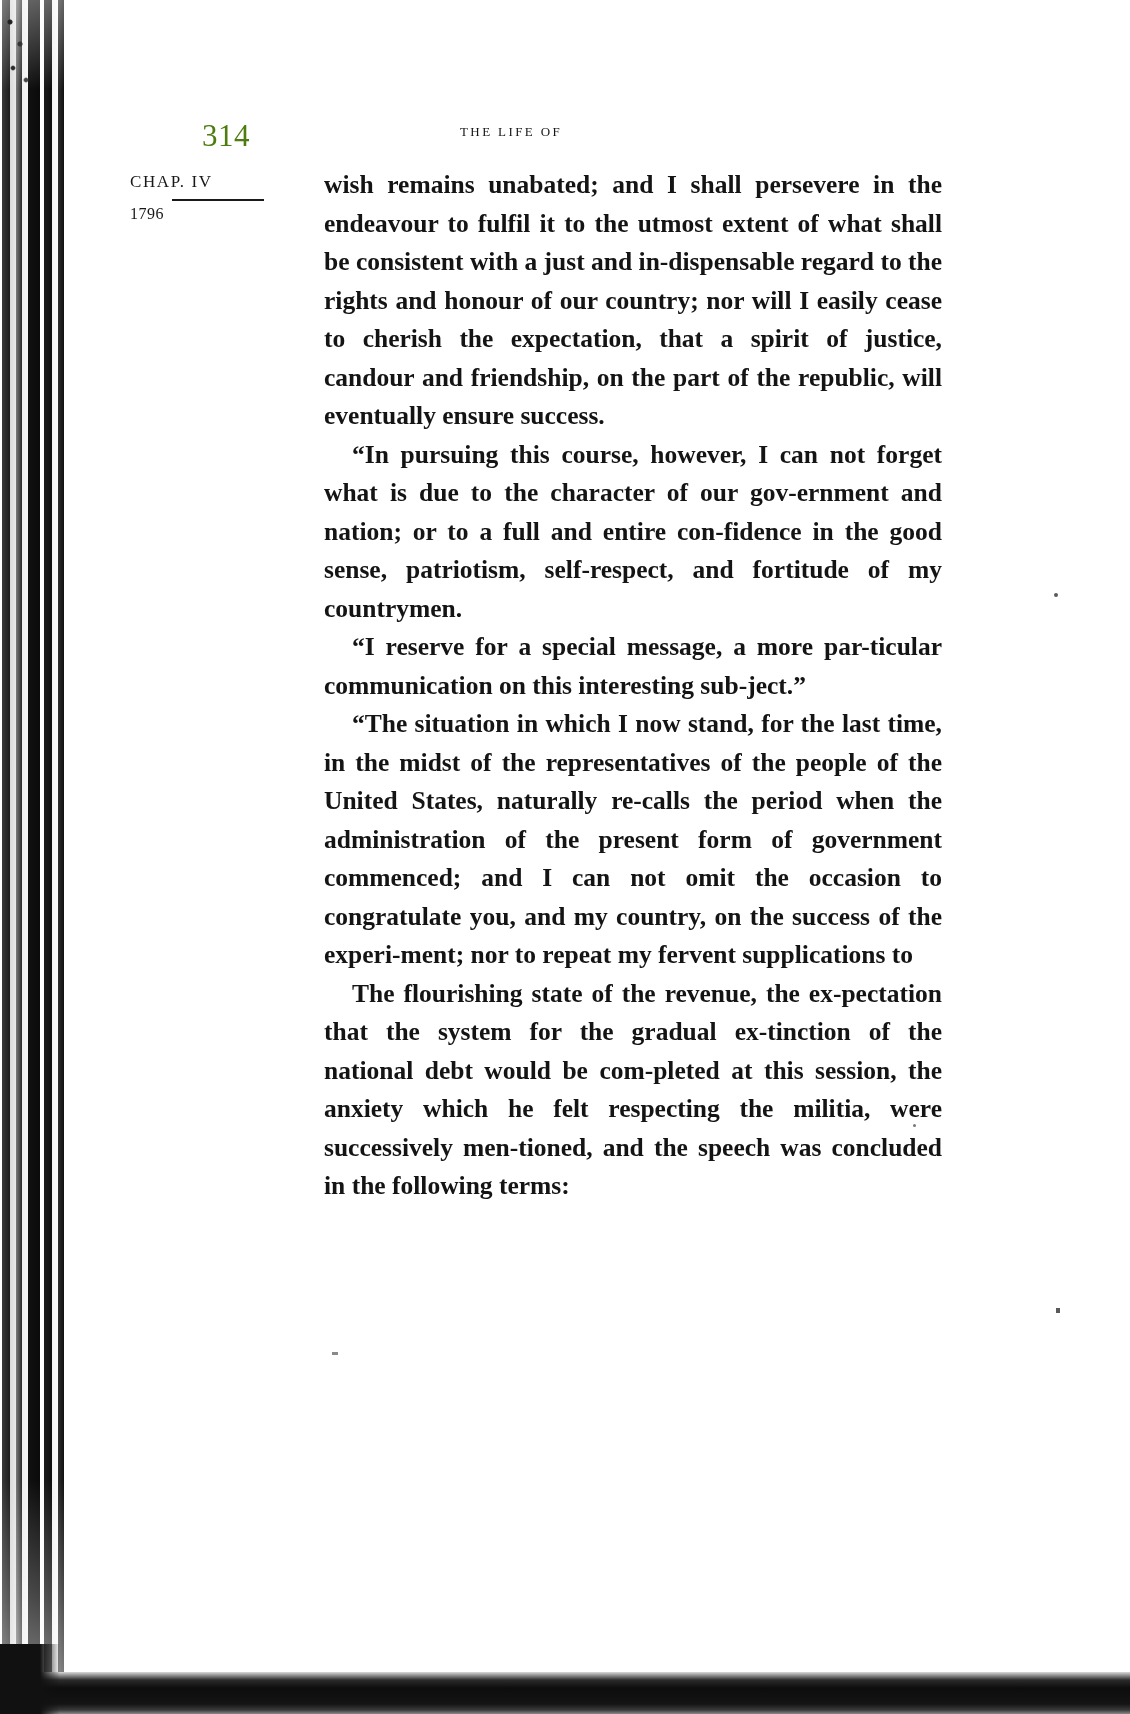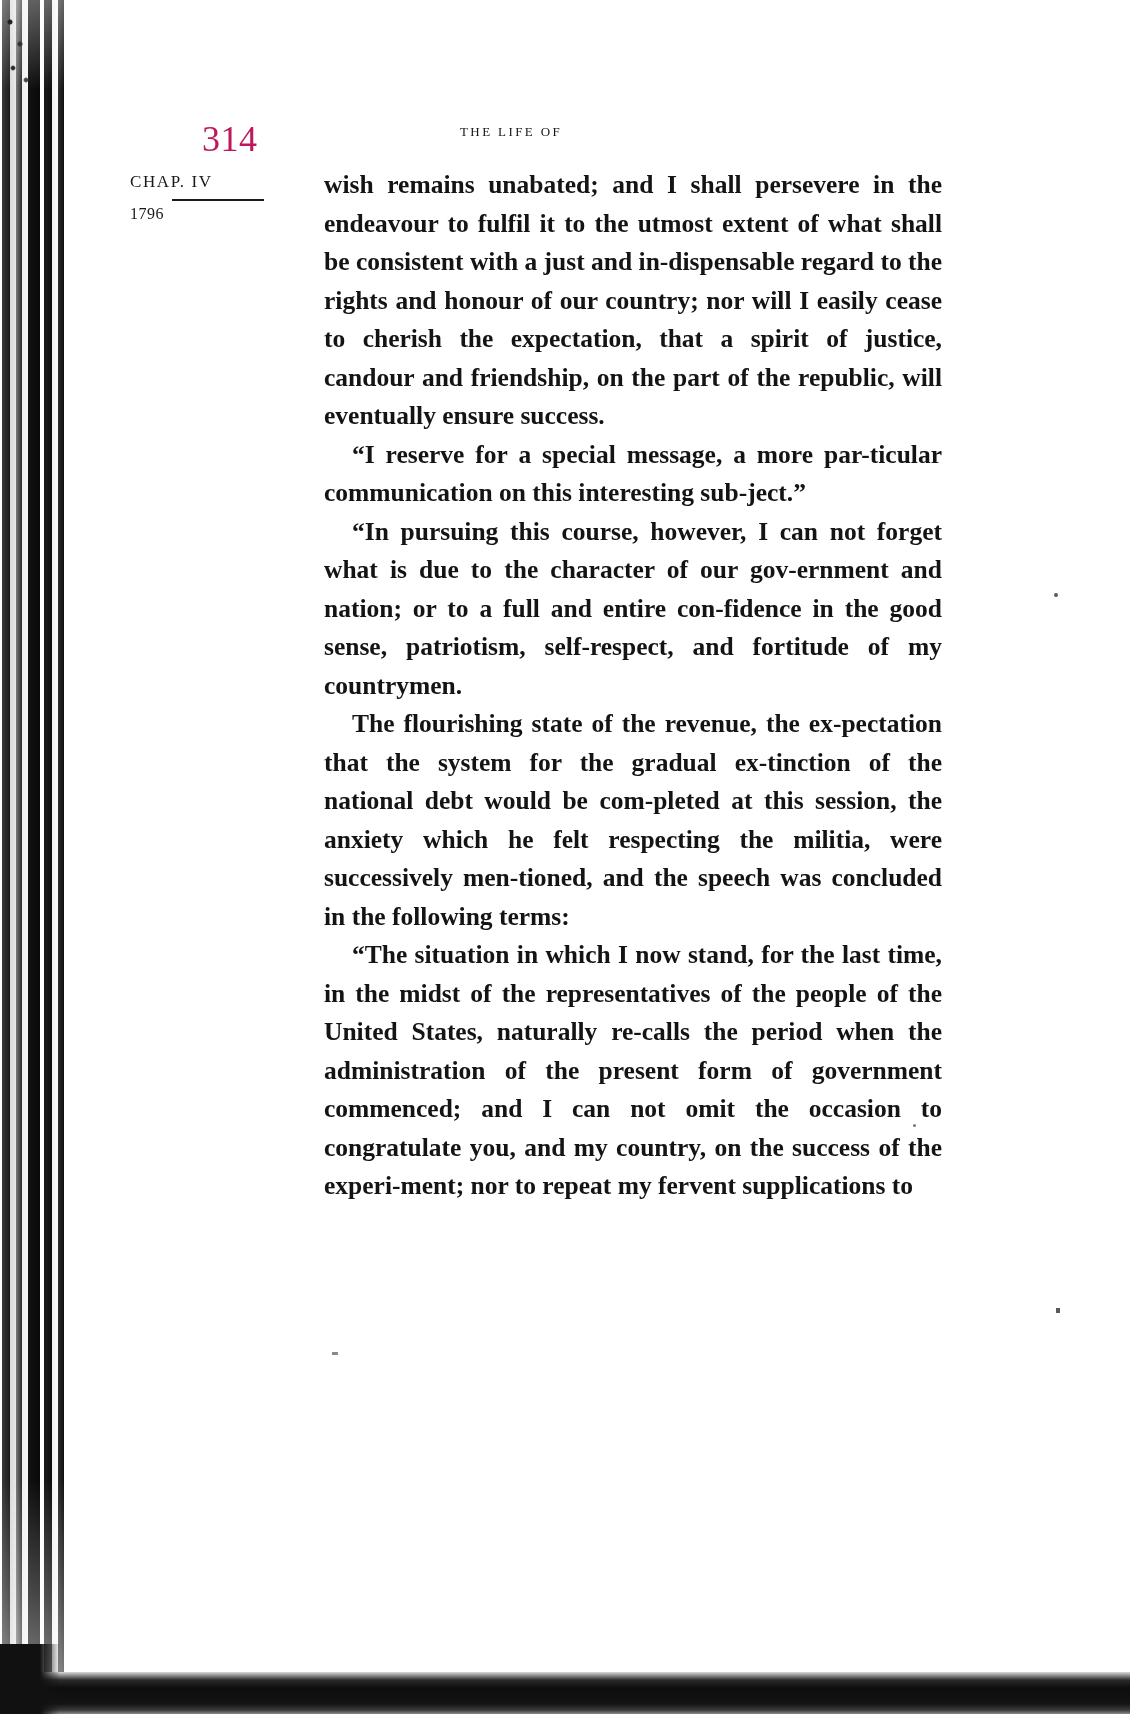--- a/index.html
+++ b/index.html
@@ -100,23 +100,23 @@
     position: absolute;
     left: 0;
     top: 118px;
     width: 880px;
     height: 34px;
   }
   .folio {
     position: absolute;
     left: 124px;
     top: 0;
-    font-size: 36px;
+    font-size: 31px;
     letter-spacing: 0.5px;
-    color: #be185d;
+    color: #4d7c0f;
   }
   .running-head {
     position: absolute;
     left: 382px;
     top: 6px;
     font-size: 13px;
     letter-spacing: 2.4px;
     color: #151515;
   }
 
@@ -189,24 +189,24 @@
   </div>
 
   <div class="sidenote">
     <div class="sidenote-chap">CHAP. IV</div>
     <div class="sidenote-rule"></div>
     <div class="sidenote-year">1796</div>
   </div>
 
   <div class="textblock">
     <p>wish remains unabated; and I shall persevere in the endeavour to fulfil it to the utmost extent of what shall be consistent with a just and in-dispensable regard to the rights and honour of our country; nor will I easily cease to cherish the expectation, that a spirit of justice, candour and friendship, on the part of the republic, will eventually ensure success.</p>
+    <p class="indent">“In pursuing this course, however, I can not forget what is due to the character of our gov-ernment and nation; or to a full and entire con-fidence in the good sense, patriotism, self-respect, and fortitude of my countrymen.</p>
     <p class="indent">“I reserve for a special message, a more par-ticular communication on this interesting sub-ject.”</p>
-    <p class="indent">“In pursuing this course, however, I can not forget what is due to the character of our gov-ernment and nation; or to a full and entire con-fidence in the good sense, patriotism, self-respect, and fortitude of my countrymen.</p>
+    <p class="indent">“The situation in which I now stand, for the last time, in the midst of the representatives of the people of the United States, naturally re-calls the period when the administration of the present form of government commenced; and I can not omit the occasion to congratulate you, and my country, on the success of the experi-ment; nor to repeat my fervent supplications to</p>
     <p class="indent">The flourishing state of the revenue, the ex-pectation that the system for the gradual ex-tinction of the national debt would be com-pleted at this session, the anxiety which he felt respecting the militia, were successively men-tioned, and the speech was concluded in the following terms:</p>
-    <p class="indent">“The situation in which I now stand, for the last time, in the midst of the representatives of the people of the United States, naturally re-calls the period when the administration of the present form of government commenced; and I can not omit the occasion to congratulate you, and my country, on the success of the experi-ment; nor to repeat my fervent supplications to</p>
   </div>
 
   <div class="mark mark-a"></div>
   <div class="mark mark-b"></div>
   <div class="mark mark-c"></div>
   <div class="mark mark-d"></div>
 </div>
 
 <div class="scan-bottom-bar"></div>
 

